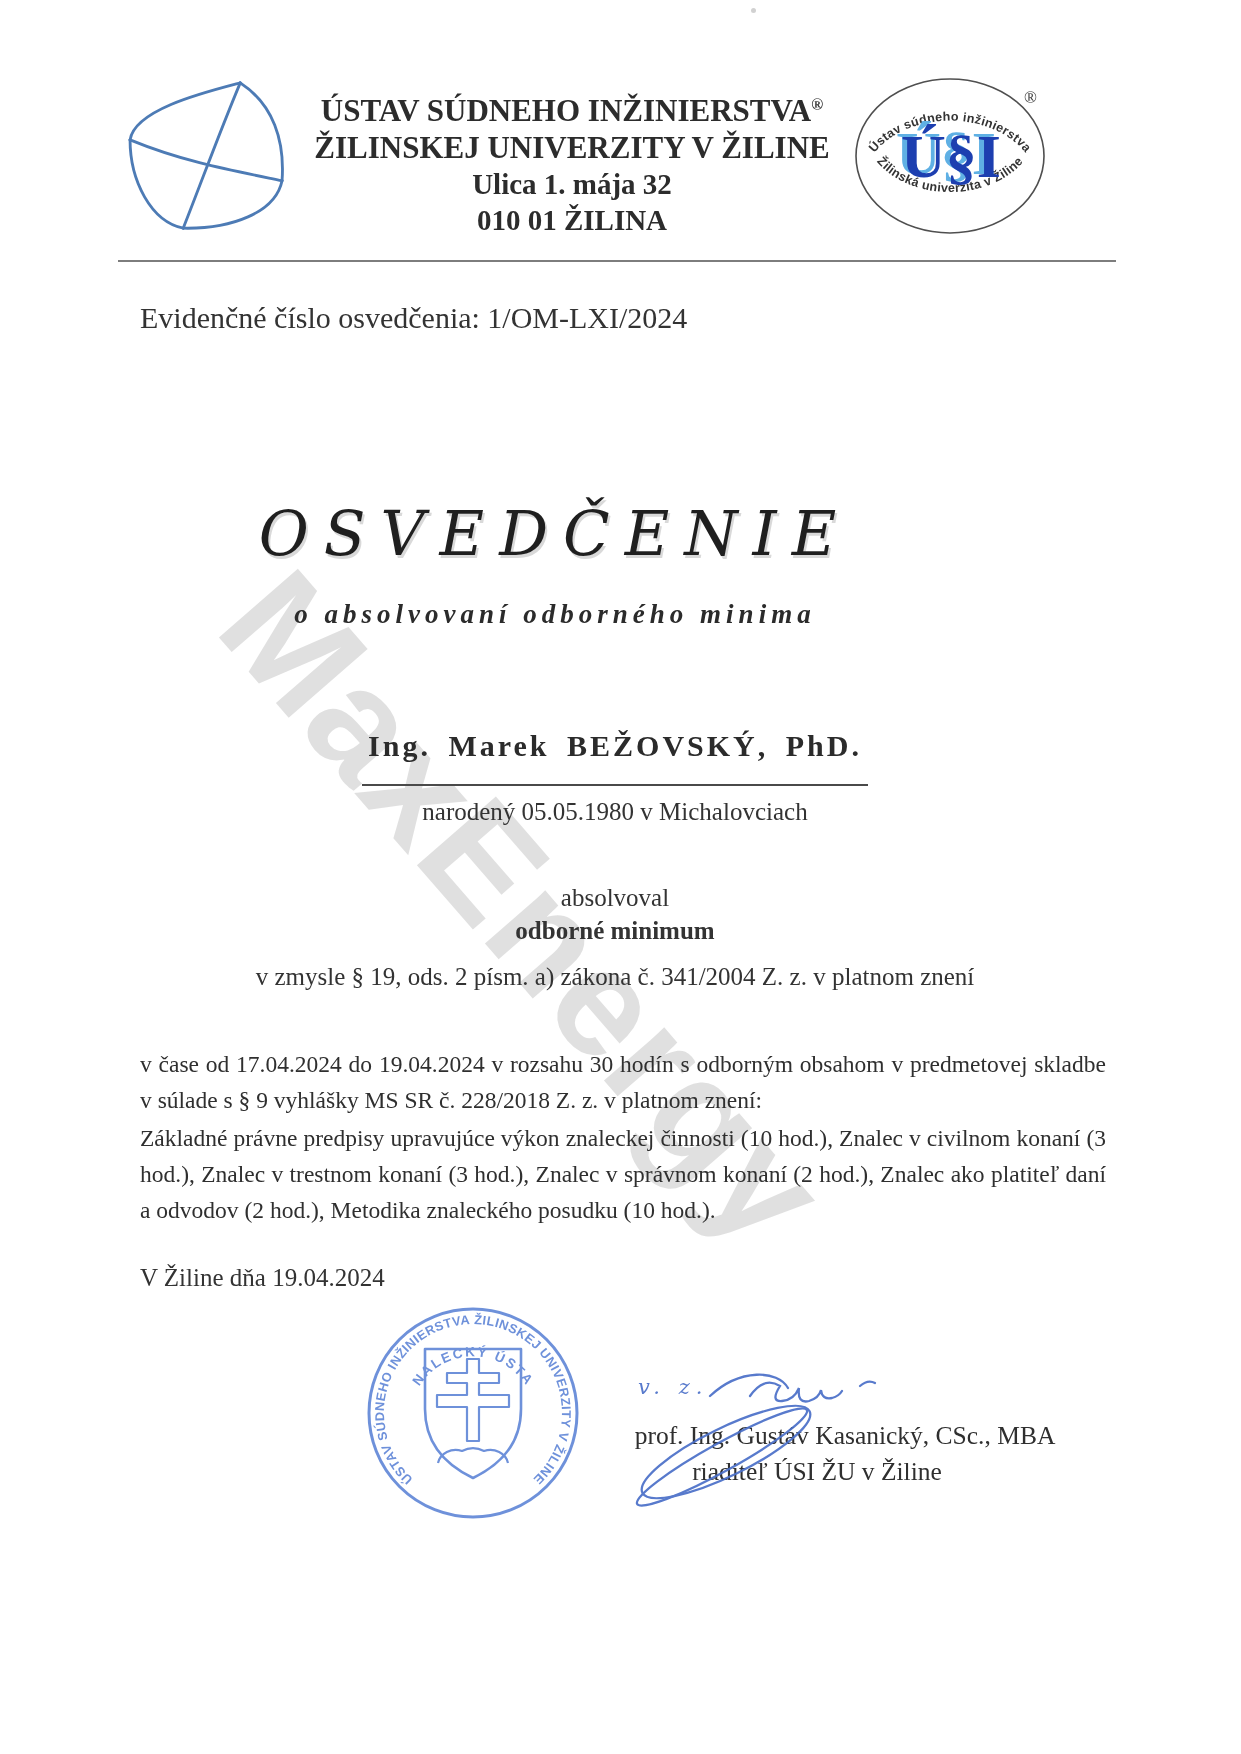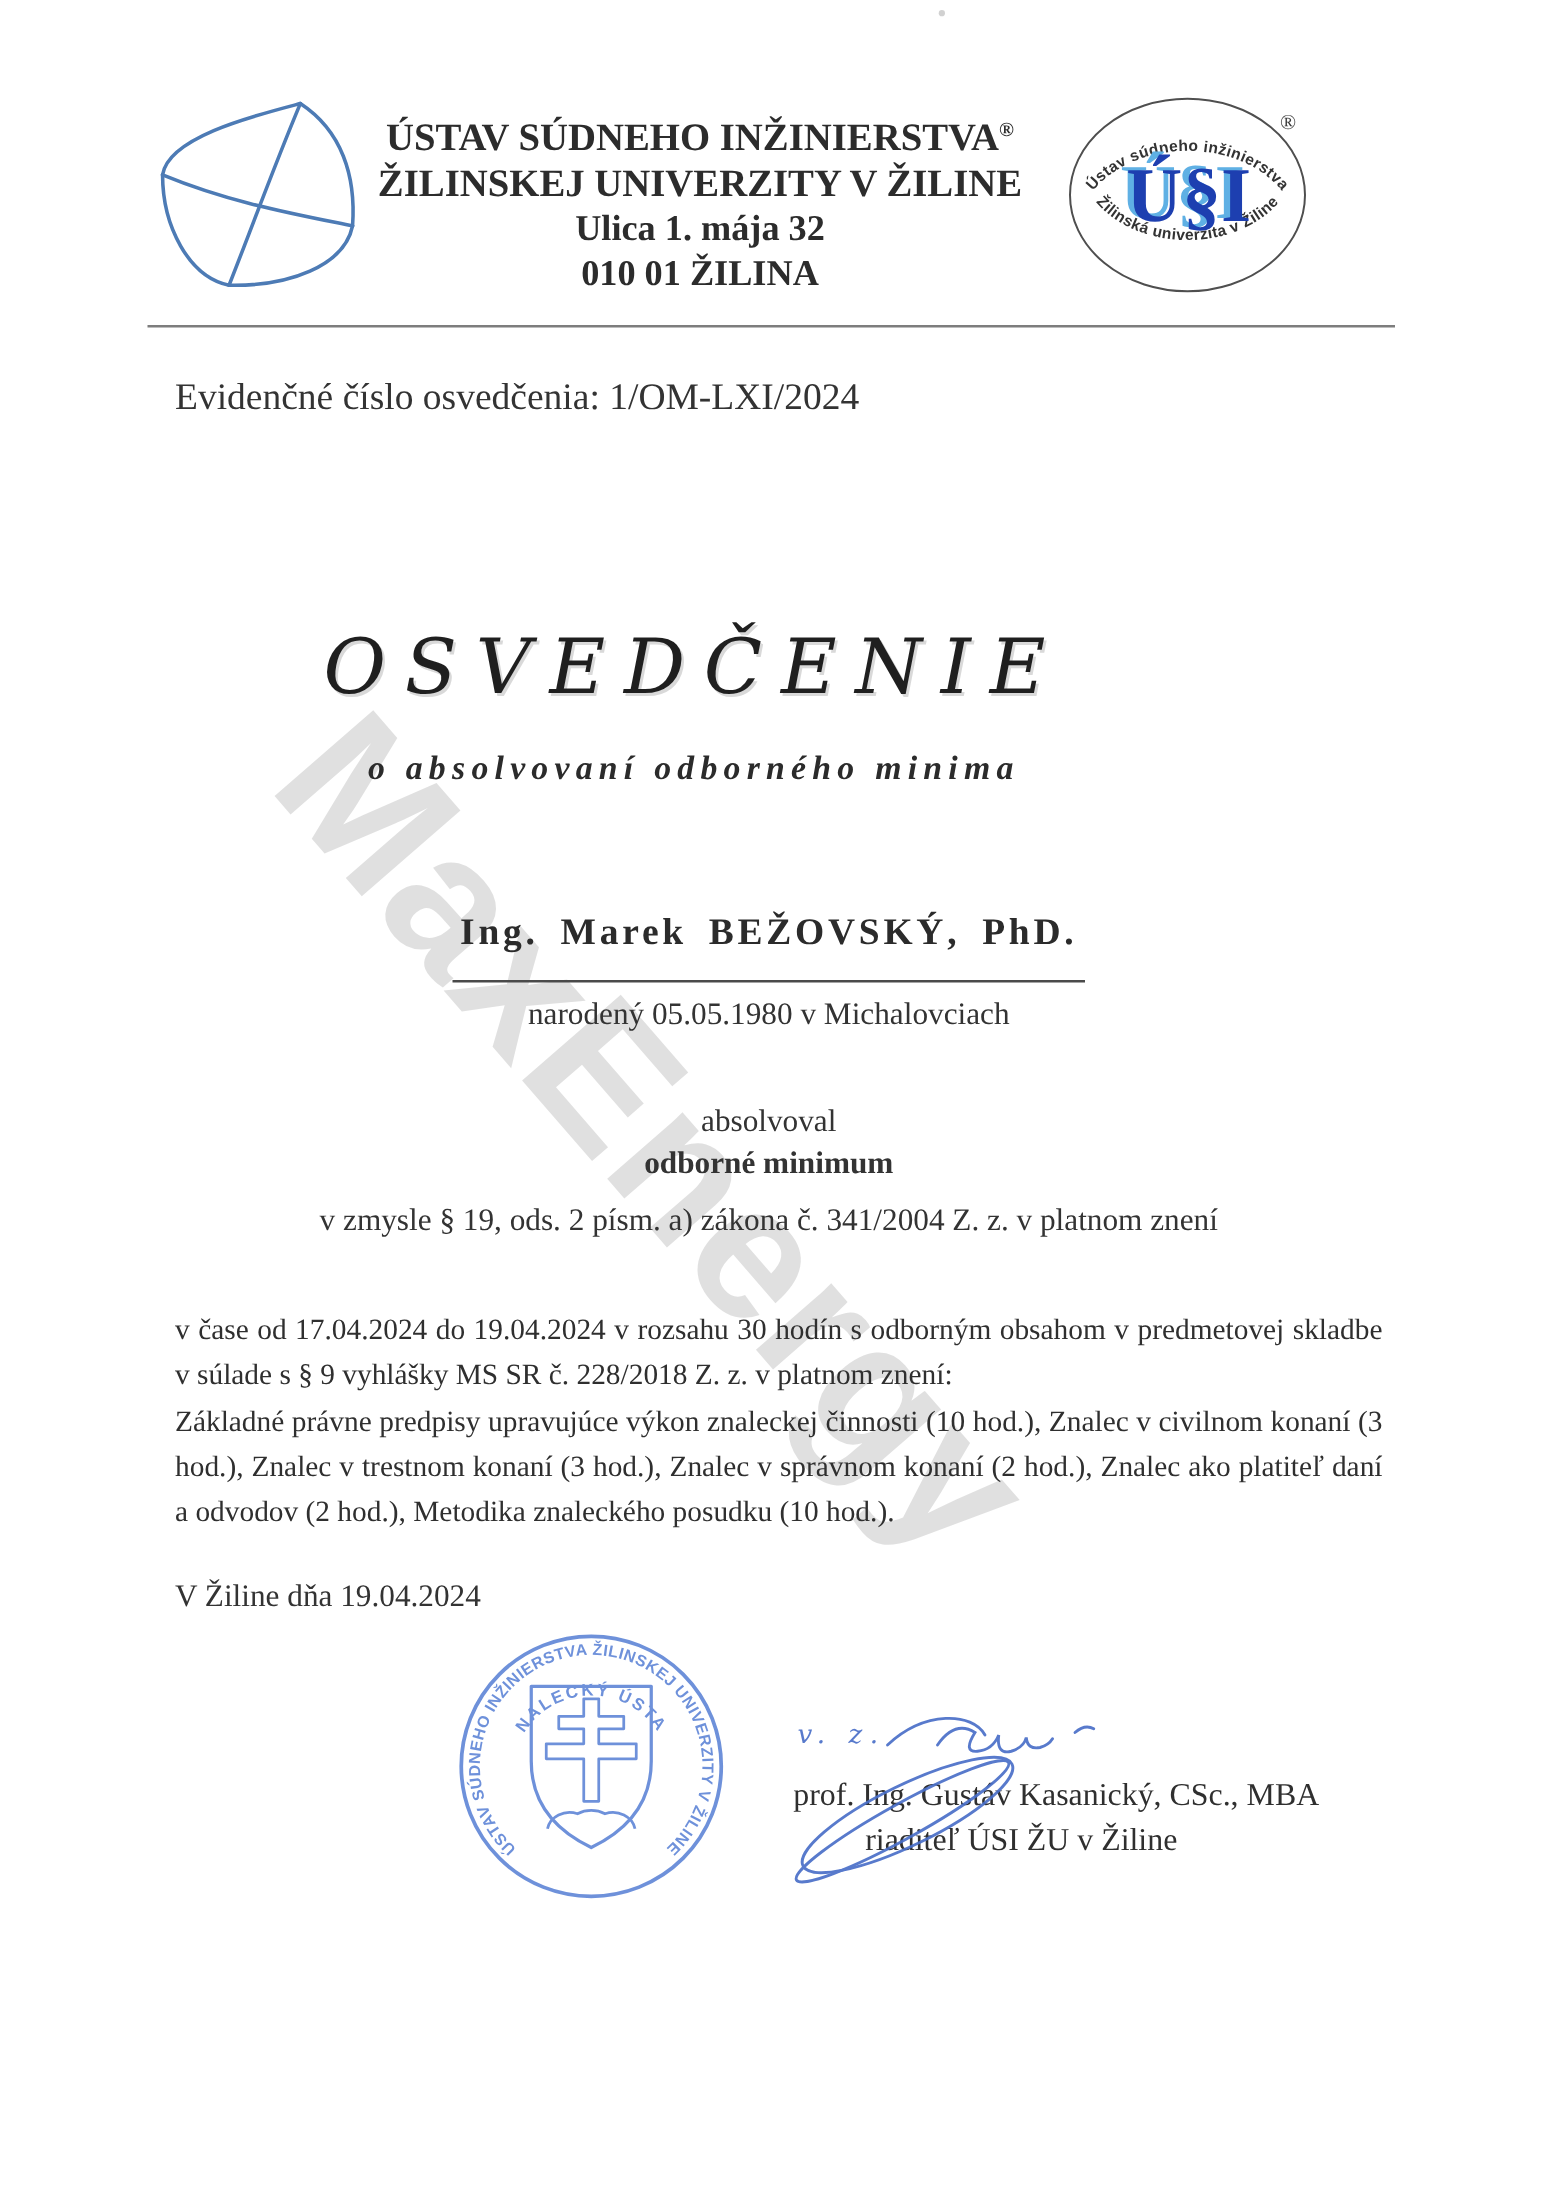--- a/index.html
+++ b/index.html
@@ -26,21 +26,21 @@
     transform:rotate(49deg);
     transform-origin:0 0;
     white-space:nowrap;
     z-index:0;
     user-select:none;
   }
 
   
   .uniza-logo{left:123px;top:80px;width:168px;height:152px;}
   .head-text{
-    left:295px;top:86px;width:530px;
+    left:307px;top:86px;width:530px;
     text-align:center;
     font-weight:bold;color:#2c2c2c;
     z-index:1;
   }
   .head-text .l1,.head-text .l2{font-size:31px;line-height:37px;}
   .head-text .l3,.head-text .l4{font-size:29px;line-height:36px;}
   .head-text sup{font-size:16px;vertical-align:super;}
   .usi-logo{left:848px;top:70px;width:204px;height:172px;}
   .usi-reg{left:1024px;top:88px;font-size:17px;color:#3a3a3a;font-family:"Liberation Serif",serif;z-index:2;}
 

